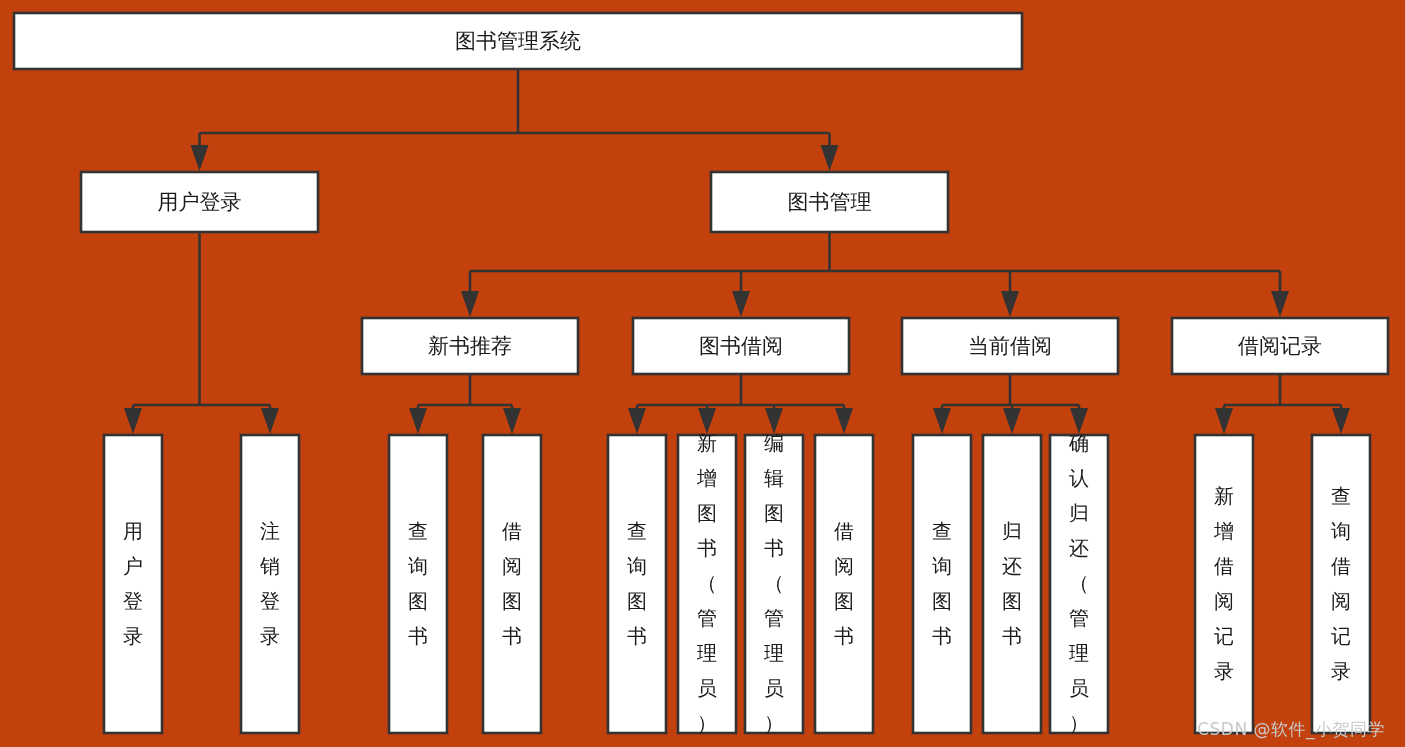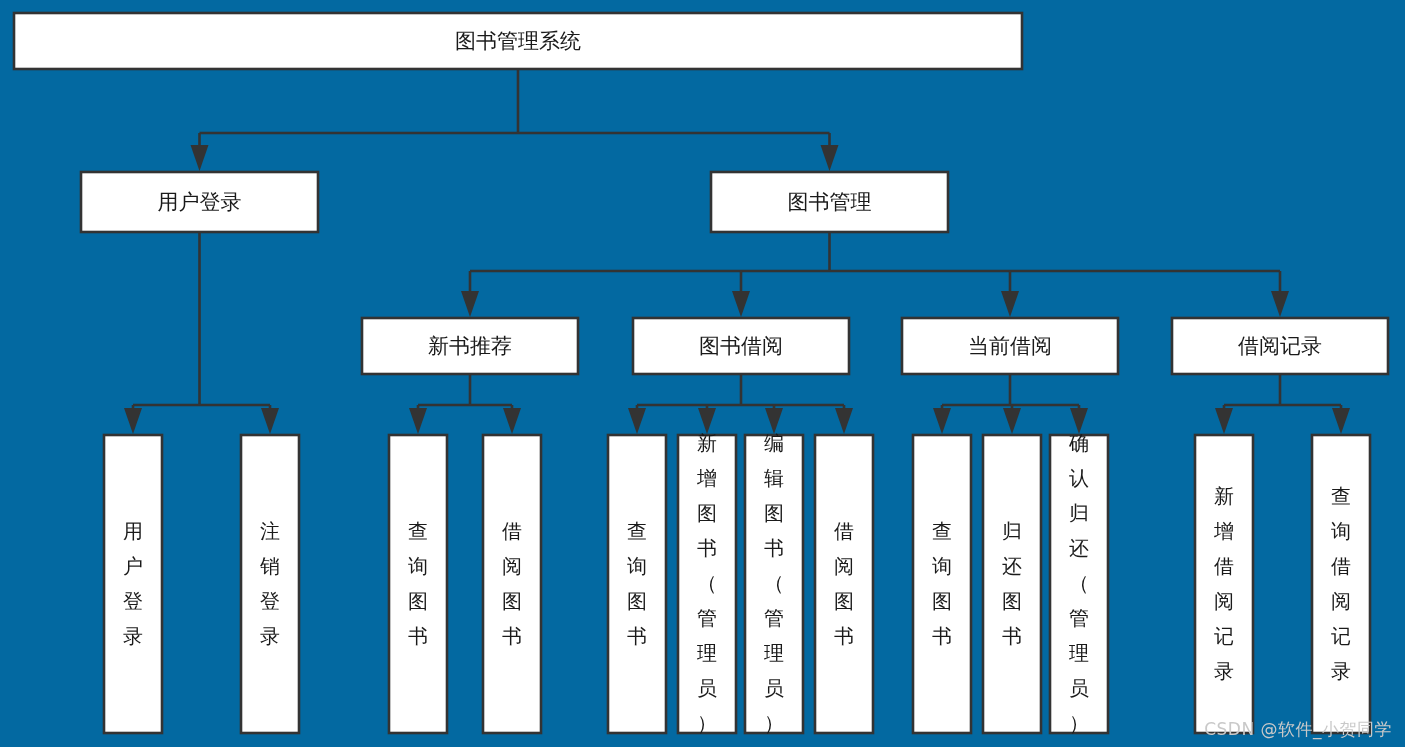--- a/index.html
+++ b/index.html
@@ -11,21 +11,21 @@
   body {
     width: 1405px;
     height: 747px;
     overflow: hidden;
     font-family: "DejaVu Sans", "Liberation Sans", sans-serif;
   }
   #diagram-root {
     position: relative;
     width: 1405px;
     height: 747px;
-    background: #0369a1;
+    background: #c2410c;
   }
   svg.diagram-canvas {
     position: absolute;
     top: 0;
     left: 0;
     width: 1405px;
     height: 747px;
     display: block;
   }
   .node-rect {
@@ -49,21 +49,21 @@
     stroke-width: 2.6;
     fill: none;
     stroke-linecap: butt;
   }
   .arrow-head {
     fill: #333333;
     stroke: none;
   }
   .watermark {
     position: absolute;
-    right: 13px;
+    right: 20px;
     bottom: 6px;
     color: #c9c9c9;
     font-size: 17px;
     font-family: "DejaVu Sans", "Liberation Sans", sans-serif;
     letter-spacing: 0.5px;
     user-select: none;
     pointer-events: none;
   }
 </style>
 </head>

